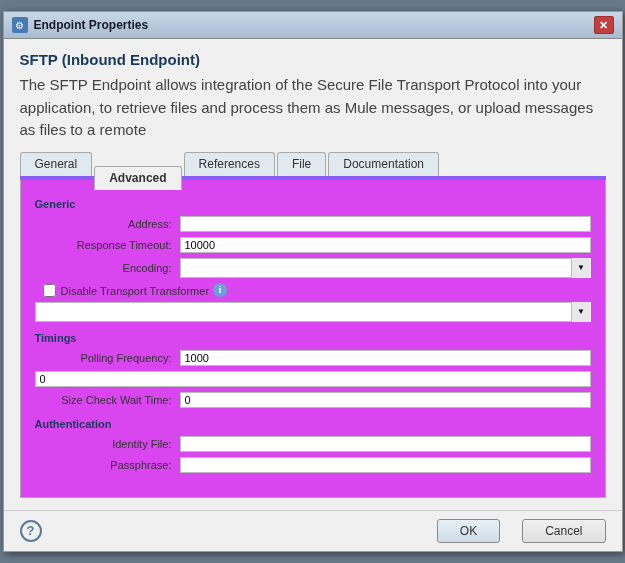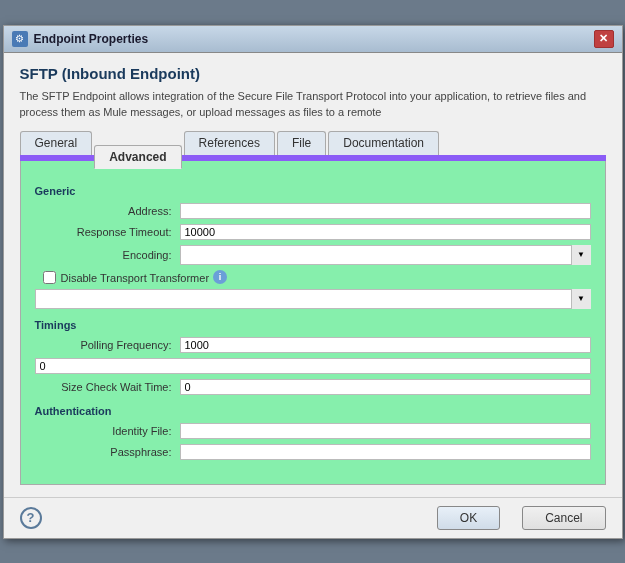--- a/index.html
+++ b/index.html
@@ -66,29 +66,29 @@
     .window-content {
       padding: 12px 16px 12px 16px;
     }
     .dialog-title {
       font-size: 15px;
       font-weight: bold;
       color: #1a3a5c;
       margin-bottom: 6px;
     }
     .dialog-desc {
-      font-size: 11px;
+      font-size: 15px;
       color: #444;
       margin-bottom: 10px;
       line-height: 1.5;
     }
     
     .tabs-container {
       display: flex;
-      border-bottom: 6px solid #8b5cf6;
+      border-bottom: 4px solid #8b5cf6;
       margin-bottom: 0;
     }
     .tab {
       padding: 4px 14px;
       border: 1px solid #aaa;
       border-bottom: none;
       background: #e0e8f0;
       cursor: pointer;
       font-size: 12px;
       color: #333;
@@ -100,22 +100,22 @@
       font-weight: 600;
       border-bottom: 1px solid #f0f0f0;
       z-index: 1;
       position: relative;
       top: 14px;
     }
     
     .panel {
       border: 1px solid #aaa;
       border-top: none;
-      background: #86efac;
-      padding: 20px 14px 14px 14px;
+      background: #d946ef;
+      padding: 14px 14px 14px 14px;
     }
     .section {
       margin-bottom: 10px;
     }
     .section-title {
       font-size: 11px;
       font-weight: bold;
       color: #1a3a5c;
       margin-bottom: 6px;
       margin-top: 4px;

